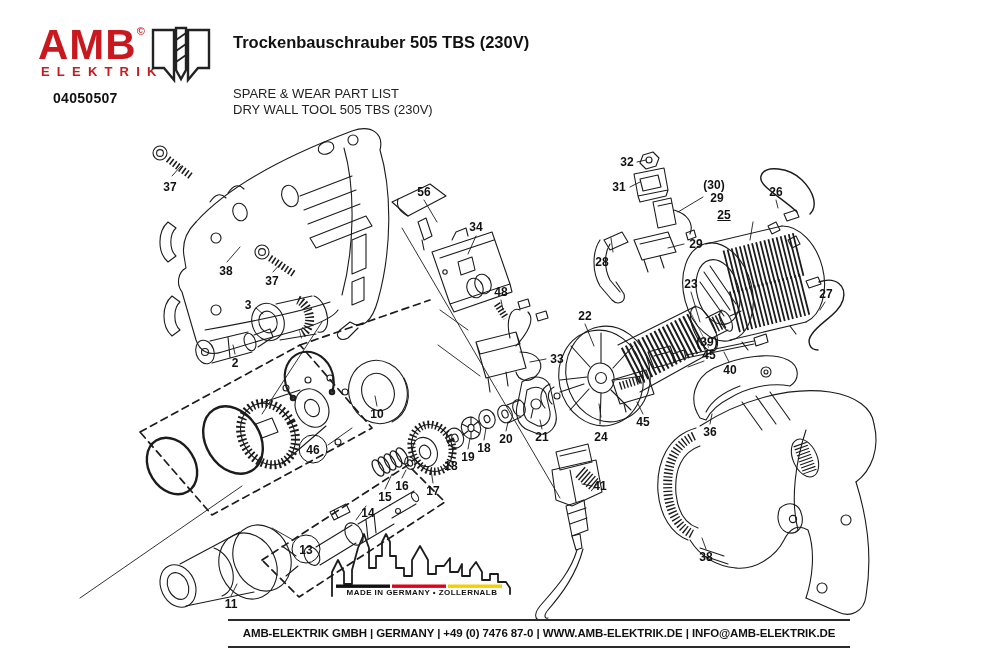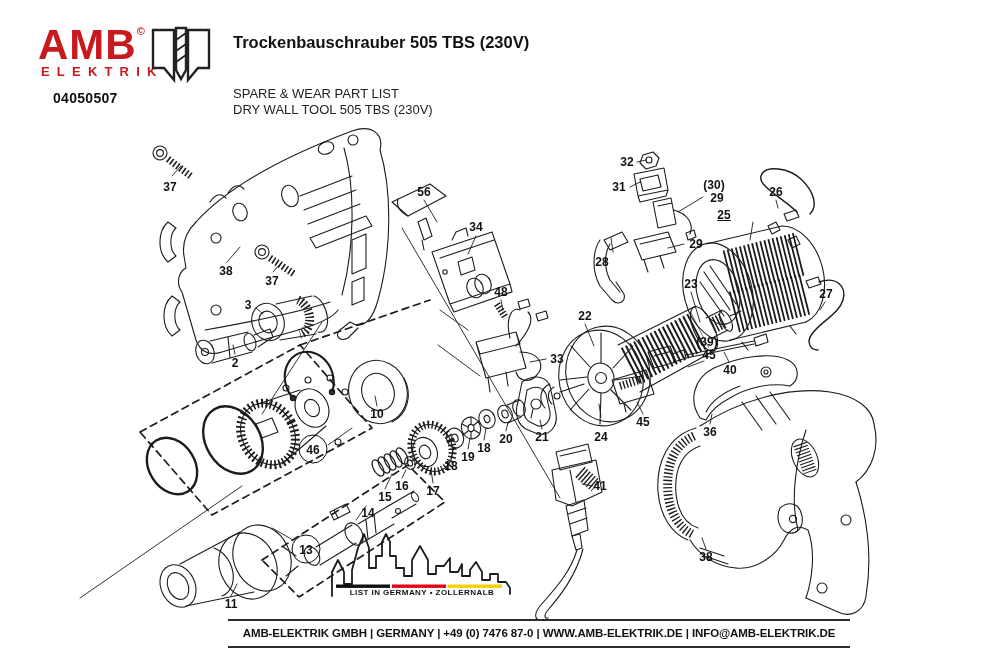--- a/index.html
+++ b/index.html
@@ -384,15 +384,15 @@
     <div class="part-label" style="left: 542px; top: 437px;">21</div>
     <div class="part-label" style="left: 601px; top: 425px; margin-top: 12px;">24</div>
     <div class="part-label" style="left: 643px; top: 422px;">45</div>
     <div class="part-label" style="left: 710px; top: 432px;">36</div>
     <div class="part-label" style="left: 600px; top: 486px;">41</div>
     <div class="part-label circled" style="left: 306px; top: 549px;">13</div>
     <div class="part-label" style="left: 231px; top: 604px;">11</div>
     <div class="part-label" style="left: 706px; top: 557px;">38</div>
   </div>
 
-<div class="abs madein">LIST IN GERMANY • ZOLLERNALB</div>
+<div class="abs madein">MADE IN GERMANY • ZOLLERNALB</div>
 
 <div class="abs footer">AMB-ELEKTRIK GMBH | GERMANY | +49 (0) 7476 87-0 | WWW.AMB-ELEKTRIK.DE | INFO@AMB-ELEKTRIK.DE</div>
 
 </body></html>

